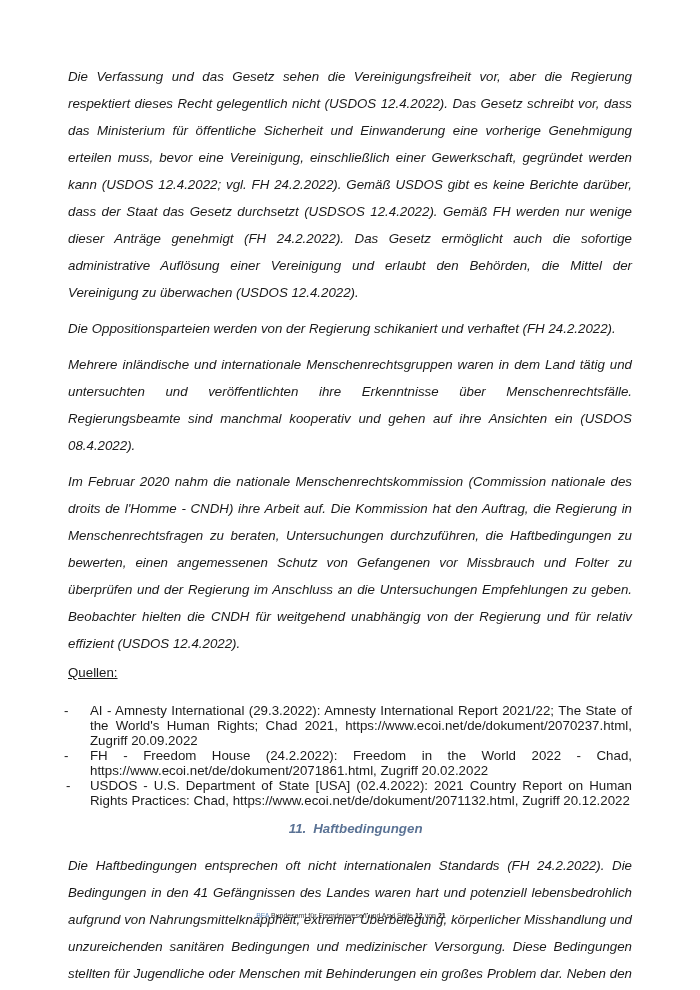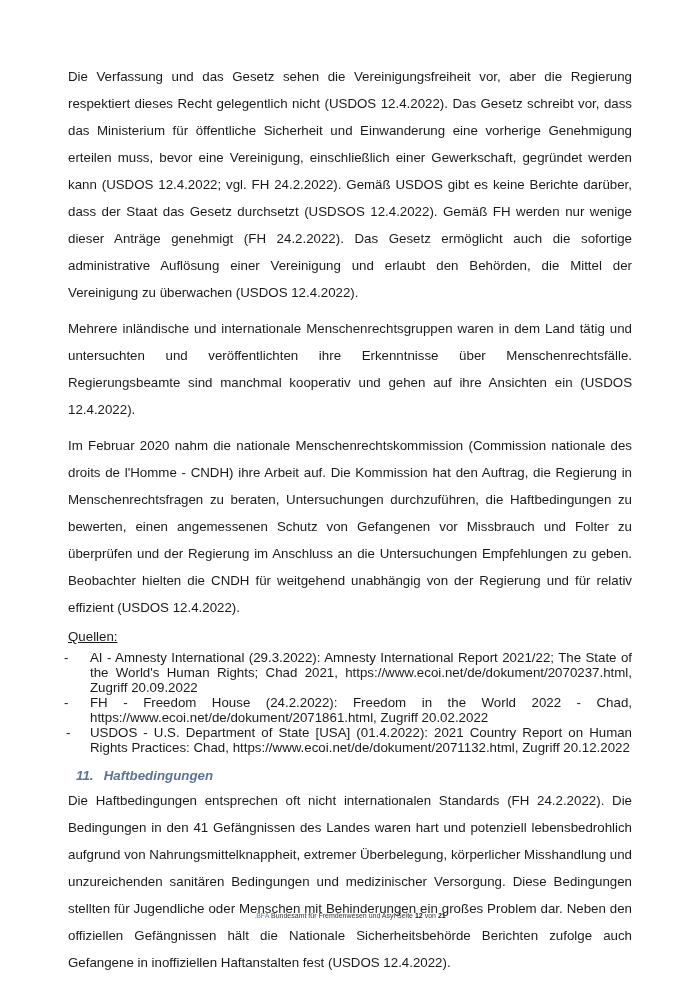--- a/index.html
+++ b/index.html
@@ -2,70 +2,71 @@
 <html><head>
 <meta charset="utf-8">
 <style>
   html, body { margin: 0; padding: 0; background: #ffffff; }
   body {
     width: 700px; height: 990px; position: relative; overflow: hidden;
     font-family: "Liberation Sans", sans-serif; color: #1a1a1a;
   }
   .page { position: absolute; left: 68px; top: 63px; width: 564px; }
   p.body {
-    margin: 0; font-size: 13.3px; line-height: 27px; text-align: justify;
+    margin: 0; font-size: 13.3px; line-height: 27px; text-align: justify; font-style: italic;
   }
   .p1 { margin-bottom: 9px !important; }
   .p2 { margin-bottom: 9px !important; }
   .p3 { margin-bottom: 9px !important; }
   .p4 { margin-bottom: 8px !important; }
   .sources-title {
-    font-size: 13.3px; text-decoration: underline; margin: 0 0 5px 0; line-height: 16px;
+    font-size: 13.3px; text-decoration: underline; margin: 0 0 22px 0; line-height: 16px;
   }
   ul.sources { list-style: none; margin: 0; padding: 0; }
   ul.sources li {
     position: relative; padding-left: 22px; font-size: 13.3px; line-height: 15px;
     text-align: justify; margin-left: 0;
   }
   ul.sources li .dash { position: absolute; left: -4px; top: 0; }
   ul.sources li.last .dash { left: -2px; }
   h2.section {
-    margin: 10px 0 0 8px; font-size: 13.3px; font-style: italic; font-weight: bold;
-    color: #5b7395; line-height: 22px;
+    margin: 10px 0 12px 8px; font-size: 13.3px; font-style: italic; font-weight: bold;
+    color: #5b7395; line-height: 22px; text-align: center;
   }
   h2.section .num { display: inline-block; width: 24px; }
   .footer {
     position: absolute; left: 0; width: 700px; top: 912px; text-align: center;
     font-size: 7px; color: #333333;
   }
   .footer .brand { color: #5b86b8; }
   .footer b { color: #111; }
 </style>
 </head>
 <body>
 
 <div class="page">
   <p class="body p1">Die Verfassung und das Gesetz sehen die Vereinigungsfreiheit vor, aber die Regierung respektiert dieses Recht gelegentlich nicht (USDOS 12.4.2022). Das Gesetz schreibt vor, dass das Ministerium für öffentliche Sicherheit und Einwanderung eine vorherige Genehmigung erteilen muss, bevor eine Vereinigung, einschließlich einer Gewerkschaft, gegründet werden kann (USDOS 12.4.2022; vgl. FH 24.2.2022). Gemäß USDOS  gibt es keine Berichte darüber, dass der Staat das Gesetz durchsetzt (USDSOS 12.4.2022). Gemäß FH werden nur wenige dieser Anträge genehmigt (FH 24.2.2022). Das Gesetz ermöglicht auch die sofortige administrative Auflösung einer Vereinigung und erlaubt den Behörden, die Mittel der Vereinigung zu überwachen (USDOS 12.4.2022).</p>
-  <p class="body p3">Mehrere inländische und internationale Menschenrechtsgruppen waren in dem Land tätig und untersuchten und veröffentlichten ihre Erkenntnisse über Menschenrechtsfälle. Regierungsbeamte sind manchmal kooperativ und gehen auf ihre Ansichten ein (USDOS 12.4.2022).</p>
+  <p class="body p2">Die Oppositionsparteien werden von der Regierung schikaniert und verhaftet (FH 24.2.2022).</p>
+  <p class="body p3">Mehrere inländische und internationale Menschenrechtsgruppen waren in dem Land tätig und untersuchten und veröffentlichten ihre Erkenntnisse über Menschenrechtsfälle. Regierungsbeamte sind manchmal kooperativ und gehen auf ihre Ansichten ein (USDOS 08.4.2022).</p>
   <p class="body p4">Im Februar 2020 nahm die nationale Menschenrechtskommission (Commission nationale des droits de l'Homme - CNDH) ihre Arbeit auf. Die Kommission hat den Auftrag, die Regierung in Menschenrechtsfragen zu beraten, Untersuchungen durchzuführen, die Haftbedingungen zu bewerten, einen angemessenen Schutz von Gefangenen vor Missbrauch und Folter zu überprüfen und der Regierung im Anschluss an die Untersuchungen Empfehlungen zu geben. Beobachter hielten die CNDH für weitgehend unabhängig von der Regierung und für relativ effizient (USDOS 12.4.2022).</p>
 
   <div>
     <div class="sources-title">Quellen:</div>
     <ul class="sources">
       <li>
         <span class="dash">-</span>
         <span>AI - Amnesty International (29.3.2022): Amnesty International Report 2021/22; The State of the World's Human Rights; Chad 2021, https://www.ecoi.net/de/dokument/2070237.html, Zugriff 20.09.2022</span>
       </li>
       <li>
         <span class="dash">-</span>
         <span>FH - Freedom House (24.2.2022): Freedom in the World 2022 - Chad, https://www.ecoi.net/de/dokument/2071861.html, Zugriff 20.02.2022</span>
       </li>
       <li class="last">
         <span class="dash">-</span>
-        <span>USDOS - U.S. Department of State [USA] (01.4.2022): 2021 Country Report on Human Rights Practices: Chad, https://www.ecoi.net/de/dokument/2071132.html, Zugriff 20.12.2022</span>
+        <span>USDOS - U.S. Department of State [USA] (02.4.2022): 2021 Country Report on Human Rights Practices: Chad, https://www.ecoi.net/de/dokument/2071132.html, Zugriff 20.12.2022</span>
       </li>
     </ul>
   </div>
 
   <h2 class="section">
     <span class="num">11.</span>
     <span>Haftbedingungen</span>
   </h2>
   <p class="body">Die Haftbedingungen entsprechen oft nicht internationalen Standards (FH 24.2.2022). Die Bedingungen in den 41 Gefängnissen des Landes waren hart und potenziell lebensbedrohlich aufgrund von Nahrungsmittelknappheit, extremer Überbelegung, körperlicher Misshandlung und unzureichenden sanitären Bedingungen und medizinischer Versorgung. Diese Bedingungen stellten für Jugendliche oder Menschen mit Behinderungen ein großes Problem dar. Neben den offiziellen Gefängnissen hält die Nationale Sicherheitsbehörde Berichten zufolge auch Gefangene in inoffiziellen Haftanstalten fest (USDOS 12.4.2022).</p>
 </div>

